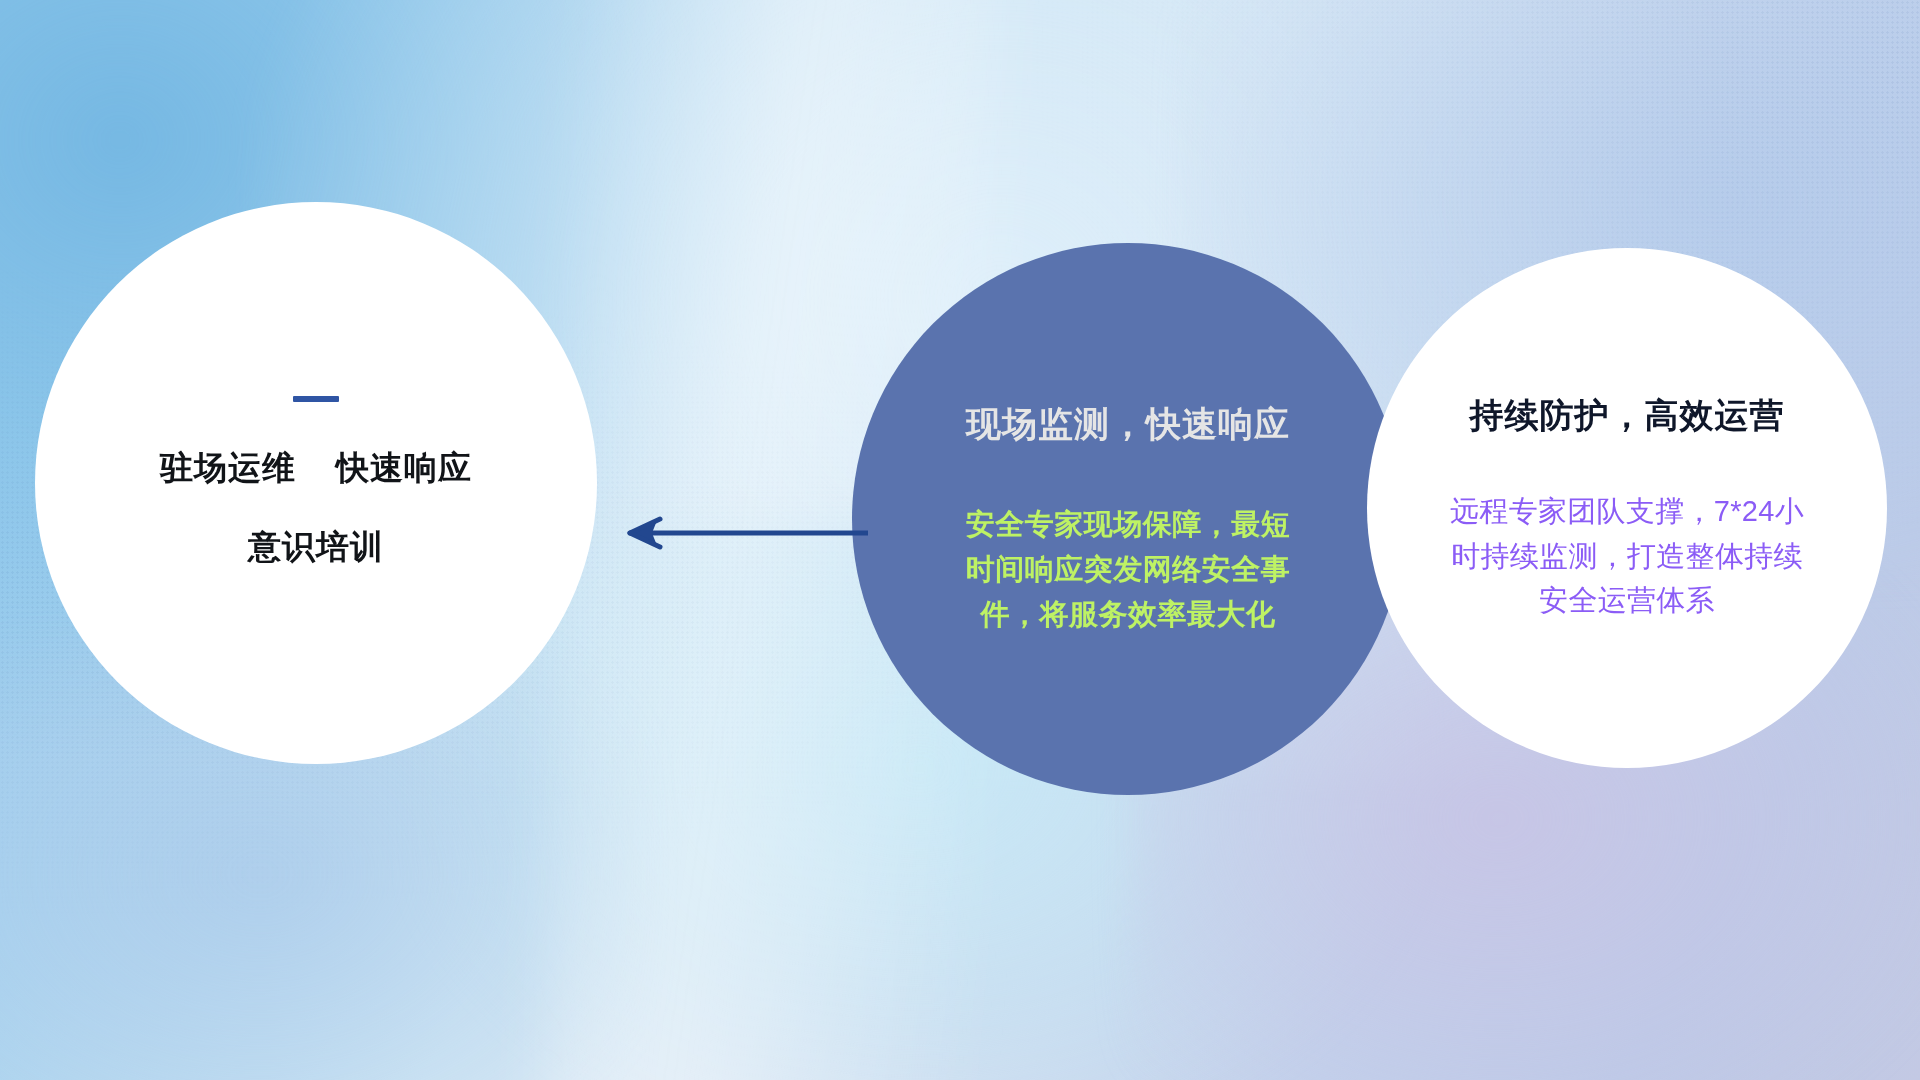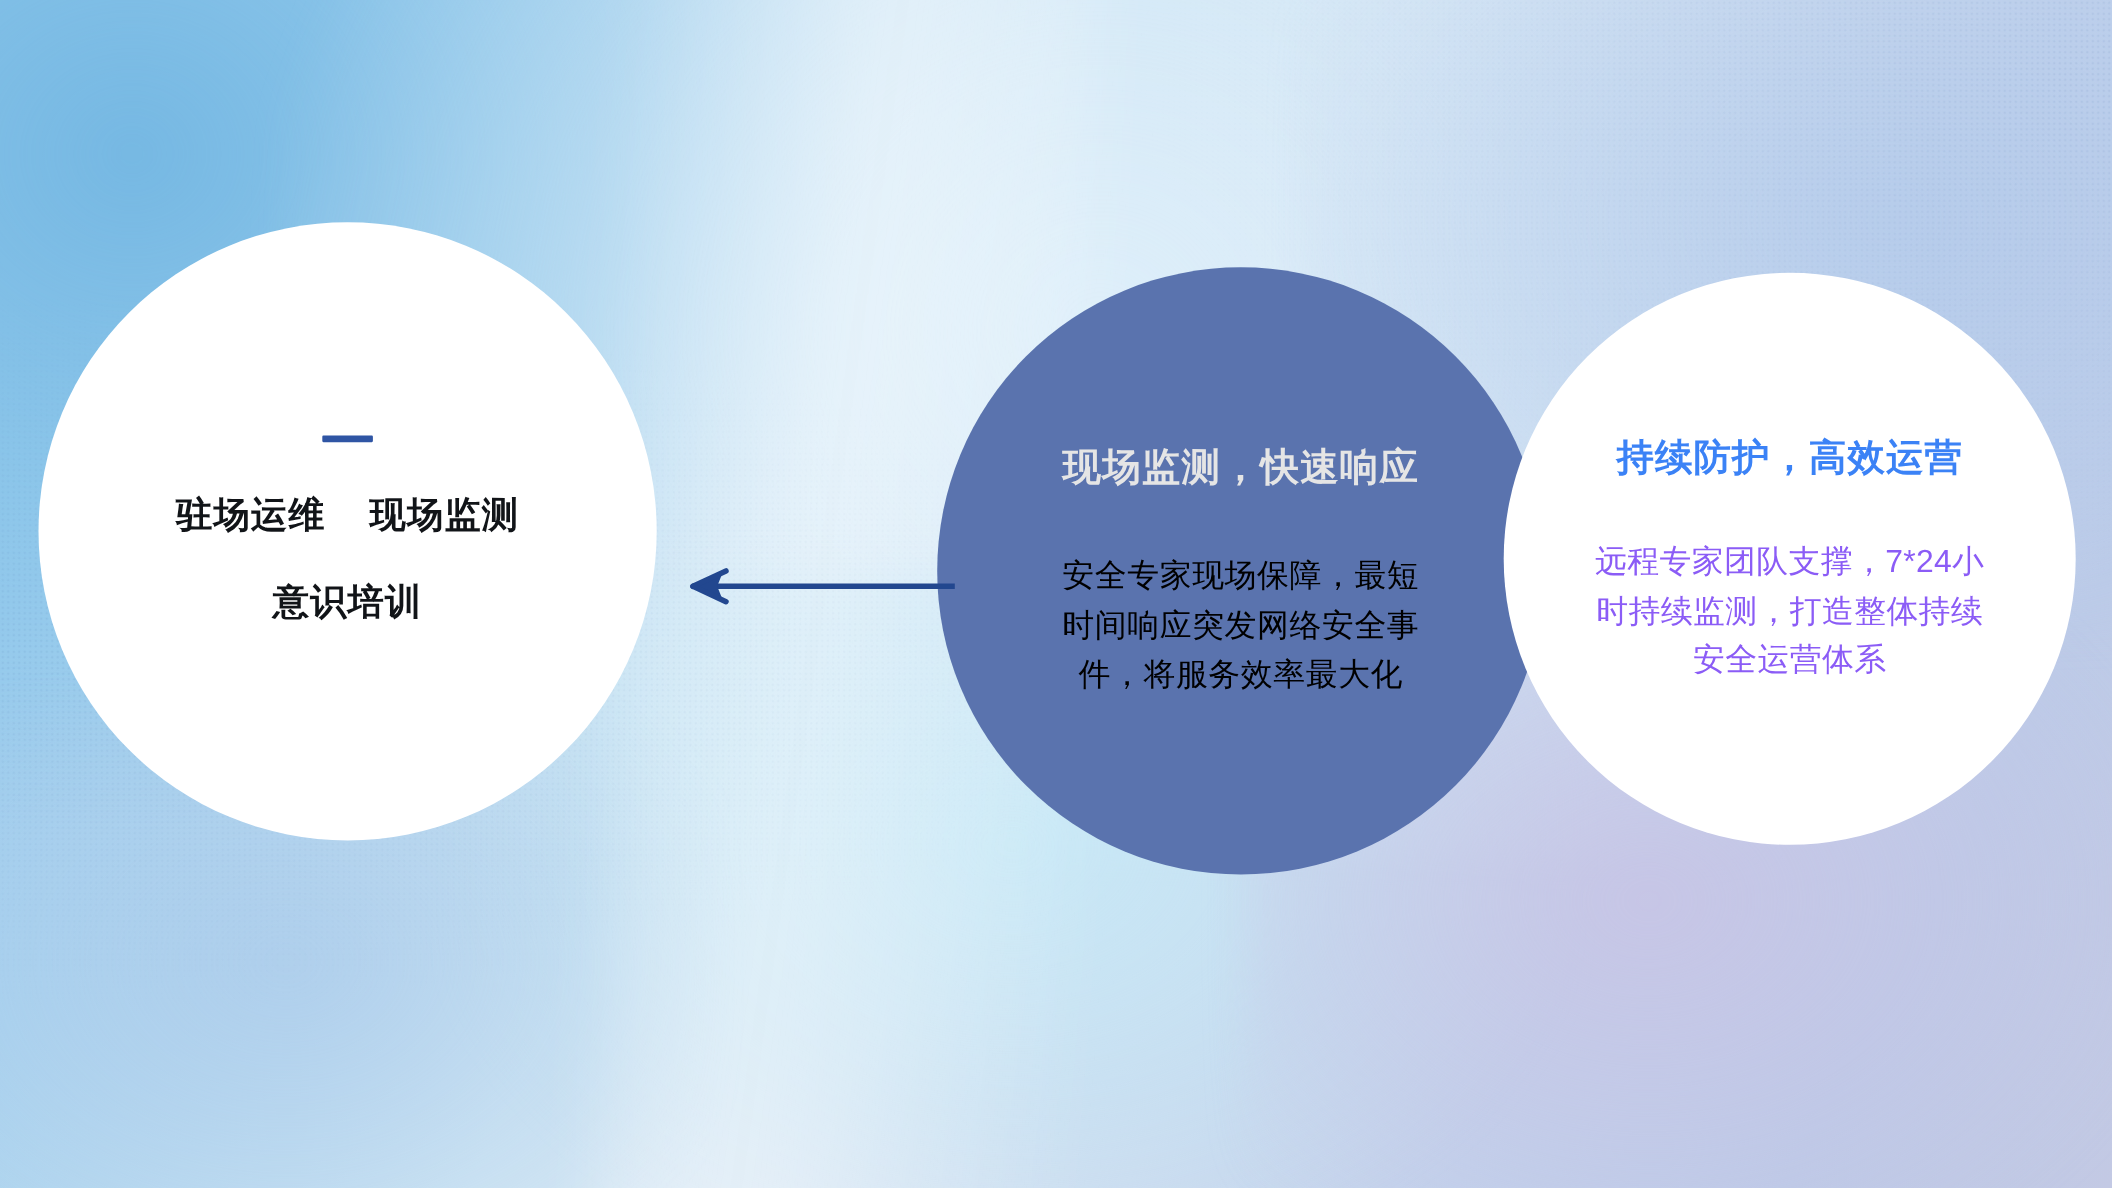--- a/index.html
+++ b/index.html
@@ -103,22 +103,23 @@
   #circle-mid {
     left:852px; top:243px; width:552px; height:552px;
     background:#5a73ae;
     z-index:2;
   }
   #circle-mid .c-title {
     font-size:35px; font-weight:bold; color:#e5e5e5; letter-spacing:1px;
     white-space:nowrap; margin-bottom:54px;
   }
   #circle-mid .c-body {
-    font-size:29px; color:#000000; line-height:1.56; width:330px;
+    font-size:29px; color:#bef264; line-height:1.56; width:330px;
     letter-spacing:0.5px;
+    font-weight:bold;
   }
 
   #circle-right {
     left:1367px; top:248px; width:520px; height:520px;
     background:#ffffff;
     z-index:3;
   }
   #circle-right .c-title {
     font-size:34px; font-weight:bold; color:#3b57a8; letter-spacing:1px;
     white-space:nowrap; margin-bottom:50px;
@@ -147,35 +148,35 @@
   <div class="bg-glow-e"></div>
   <div class="bg-glow-f"></div>
   <div class="bg-sheen"></div>
   <div class="bg-dots"></div>
 
   <div class="circle" id="circle-left">
     <div class="accent-dash" style="background: rgb(47, 85, 164);"></div>
     <div class="kw-rows">
       <div class="kw-row">
         <span>驻场运维</span>
-        <span>现场监测</span>
+        <span>快速响应</span>
       </div>
       <div class="kw-row single">
         <span>意识培训</span>
       </div>
     </div>
   </div>
 
   <div class="circle" id="circle-mid" style="background: rgb(90, 115, 174);">
     <div class="c-title">现场监测，快速响应</div>
     <div class="c-body">安全专家现场保障，最短时间响应突发网络安全事件，将服务效率最大化</div>
   </div>
 
   <div class="circle" id="circle-right">
-    <div class="c-title" style="color: #3b82f6;">持续防护，高效运营</div>
+    <div class="c-title" style="color: #0f172a;">持续防护，高效运营</div>
     <div class="c-body">远程专家团队支撑，7*24小时持续监测，打造整体持续安全运营体系</div>
   </div>
 
   <svg id="flow-arrow" viewBox="0 0 270 54">
     <line x1="268" y1="27" x2="30" y2="27" stroke="#22478f" stroke-width="5"></line>
     <path d="M30 27 L58 12 L52 27 L58 42 Z" fill="#22478f"></path>
     <path d="M30 27 L60 13" stroke="#22478f" stroke-width="5" stroke-linecap="round" fill="none"></path>
     <path d="M30 27 L60 41" stroke="#22478f" stroke-width="5" stroke-linecap="round" fill="none"></path>
   </svg>
 

